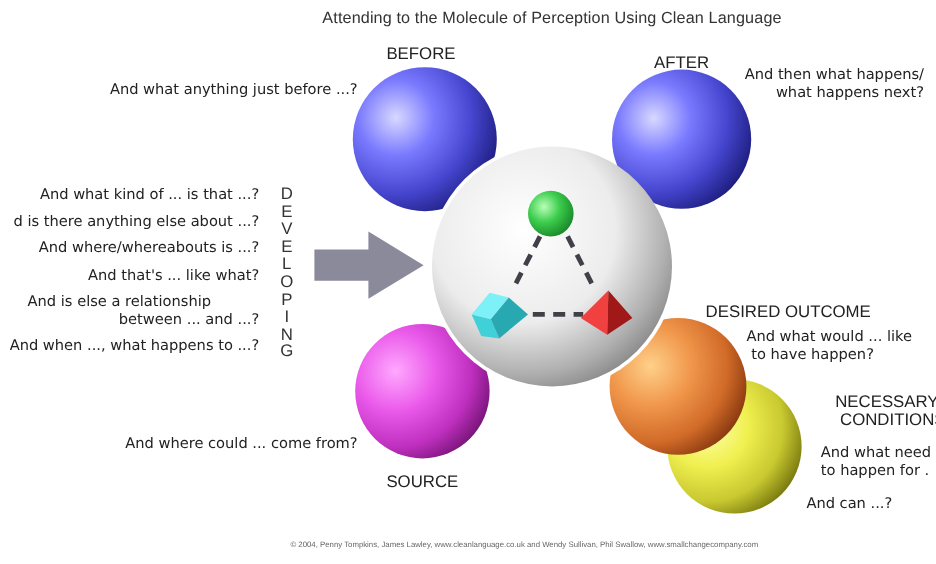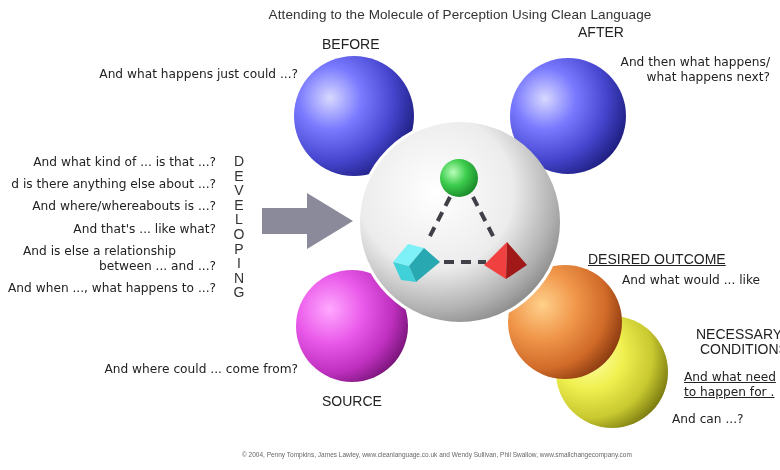--- a/index.html
+++ b/index.html
@@ -89,23 +89,23 @@
 
   <g>
     <polygon points="507,242 484,265 506,279" fill="#f04040"></polygon>
     <polygon points="507,242 506,279 527,265" fill="#a01818"></polygon>
   </g>
 </svg>
 
 <div class="abs title" style="left:0;width:920px;">Attending to the Molecule of Perception Using Clean Language</div>
 
 <div class="abs label" style="left:322px;top:36px;">BEFORE</div>
-<div class="abs q right" style="left:40px;width:258px;top:67px;">And what happens just could ...?</div>
+<div class="abs q right" style="left:40px;width:258px;top:67px;">And what anything just before ...?</div>
 
-<div class="abs label" style="left:545px;top:24px;margin-left:33px;">AFTER</div>
+<div class="abs label" style="left:545px;top:44px;">AFTER</div>
 <div class="abs q right" style="left:560px;width:210px;top:55px;text-align:right;">
   <div>And then what happens/</div>
   <div>what happens next?</div>
 </div>
 
 <div class="abs label" style="left:398px;width:120px;top:124px;text-align:center;line-height:16px;">
 </div>
 
 <div class="abs q right" style="left:-40px;width:256px;top:155px;">And what kind of ... is that ...?</div>
 <div class="abs q right" style="left:-40px;width:256px;top:177px;">d is there anything else about ...?</div>
@@ -124,28 +124,29 @@
   <div>O</div>
   <div>P</div>
   <div>I</div>
   <div>N</div>
   <div>G</div>
 </div>
 
 <div class="abs q right" style="left:60px;width:238px;top:362px;">And where could ... come from?</div>
 <div class="abs label" style="left:322px;top:393px;">SOURCE</div>
 
-<div class="abs label" style="left:588px;top:251px;text-decoration:underline;">DESIRED OUTCOME</div>
+<div class="abs label" style="left:588px;top:251px;">DESIRED OUTCOME</div>
 <div class="abs q" style="left:622px;top:273px;">
   <div>And what would ... like</div>
+  <div style="padding-left:4px;">to have happen?</div>
 </div>
 
 <div class="abs label" style="left:696px;top:327px;line-height:15px;">
   <div>NECESSARY</div>
   <div style="padding-left:4px;">CONDITIONS</div>
 </div>
-<div class="abs q" style="left:684px;top:370px;text-decoration:underline;">
+<div class="abs q" style="left:684px;top:370px;">
   <div>And what need</div>
   <div>to happen for .</div>
 </div>
 <div class="abs q" style="left:672px;top:412px;">And can ...?</div>
 
 <div class="abs footer" style="left:242px;top:451px;">© 2004, Penny Tompkins, James Lawley, www.cleanlanguage.co.uk and Wendy Sullivan, Phil Swallow, www.smallchangecompany.com</div>
 
 </body></html>

